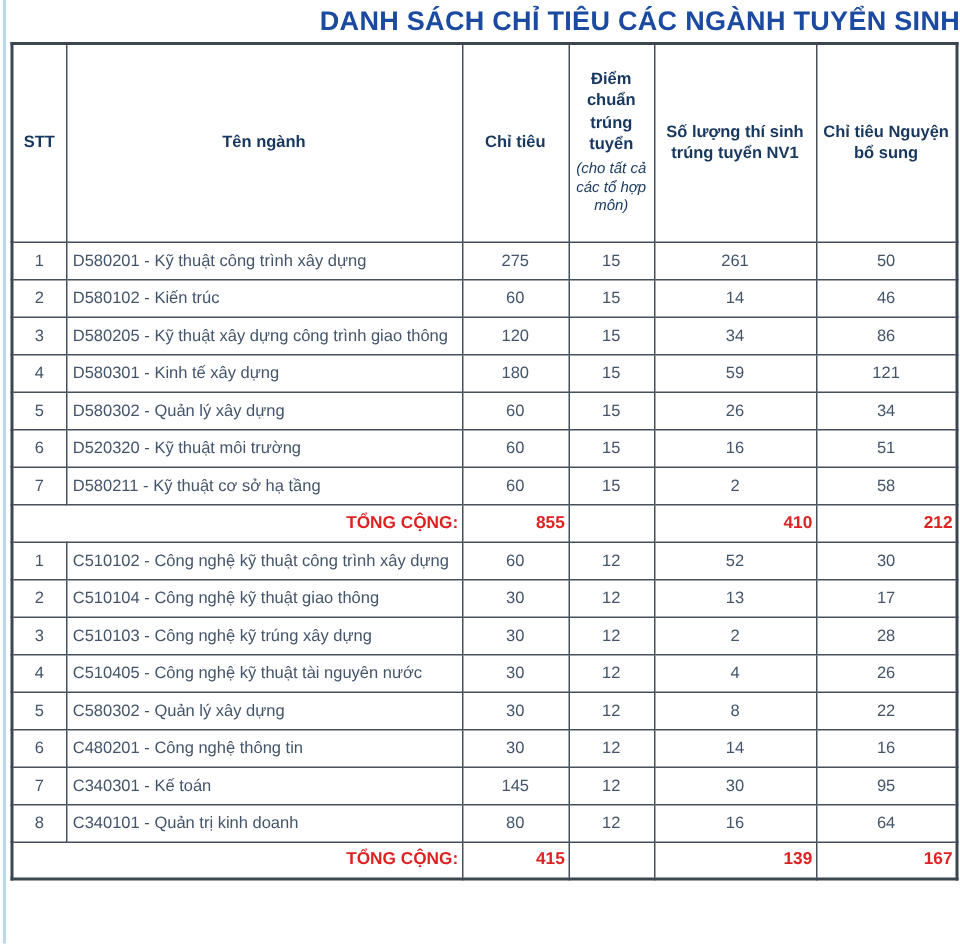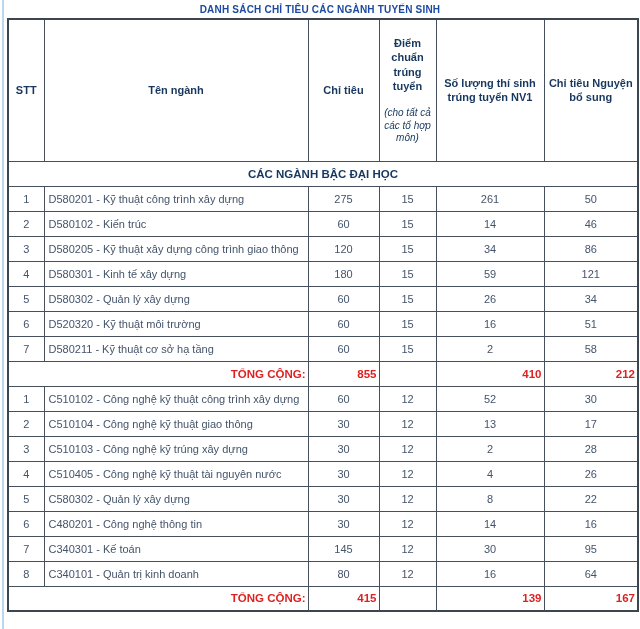--- a/index.html
+++ b/index.html
@@ -9,24 +9,24 @@
     font-family: "Liberation Sans", sans-serif;
     position: relative;
     overflow: hidden;
   }
   .edge-line {
     position: absolute; left: 2px; top: 0;
     width: 2px; height: 100%;
     background: #b9d7ed;
   }
   .title {
-    text-align: center;
+    text-align: right;
     color: #1c4aa0;
     font-weight: bold;
-    font-size: 10px;
+    font-size: 18px;
     padding: 4px 0 3px 0;
     letter-spacing: 0.2px;
   }
   table.quota {
     border-collapse: collapse;
     table-layout: fixed;
     width: 630px;
     margin-left: 7px;
     border: 2px solid #3c4650;
   }
@@ -43,21 +43,21 @@
     padding: 16px 1px;
     line-height: 1.3;
   }
   tr.header-row { height: 103px; }
   .note {
     display: block;
     font-style: italic;
     font-weight: normal;
     font-size: 10px;
     line-height: 1.25;
-    margin-top: 14px;
+    margin-top: 4px;
   }
   tr.section-row td {
     color: #17375e;
     font-weight: bold;
     font-size: 11.5px;
     text-align: center;
     height: 22px;
     padding: 1px;
   }
   tr.data-row { height: 25px; }
@@ -102,23 +102,20 @@
       <th>Chỉ tiêu</th>
       <th>
         <span>Điểm chuẩn trúng tuyển</span>
         <span class="note">(cho tất cả các tổ hợp môn)</span>
       </th>
       <th>Số lượng thí sinh trúng tuyển NV1</th>
       <th>Chỉ tiêu Nguyện bổ sung</th>
     </tr>
   </thead>
   <tbody>
-      <tr class="section-row">
-        <td colspan="6">CÁC NGÀNH BẬC ĐẠI HỌC</td>
-      </tr>
       <tr class="data-row">
         <td class="stt">1</td>
         <td class="name">D580201 - Kỹ thuật công trình xây dựng</td>
         <td class="num">275</td>
         <td class="num">15</td>
         <td class="num">261</td>
         <td class="num">50</td>
       </tr>
       <tr class="data-row">
         <td class="stt">2</td>

